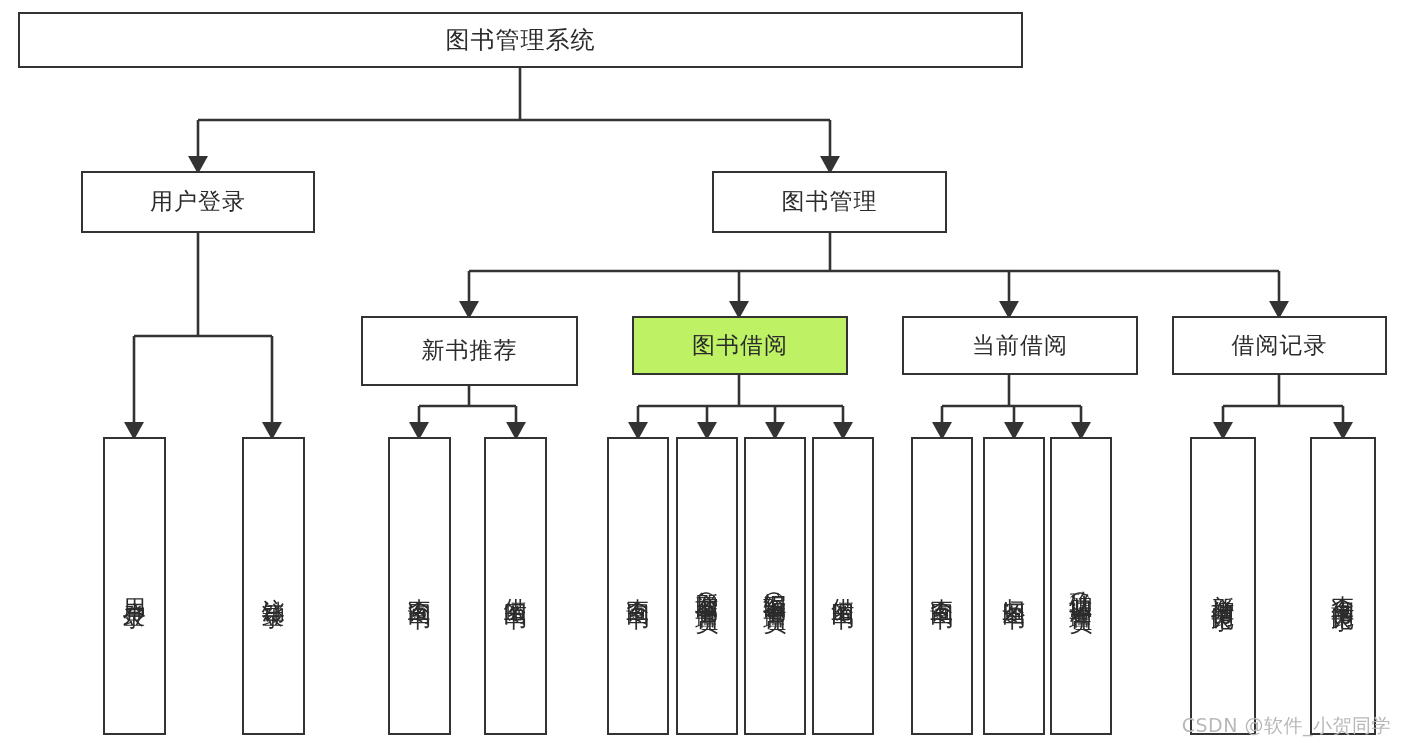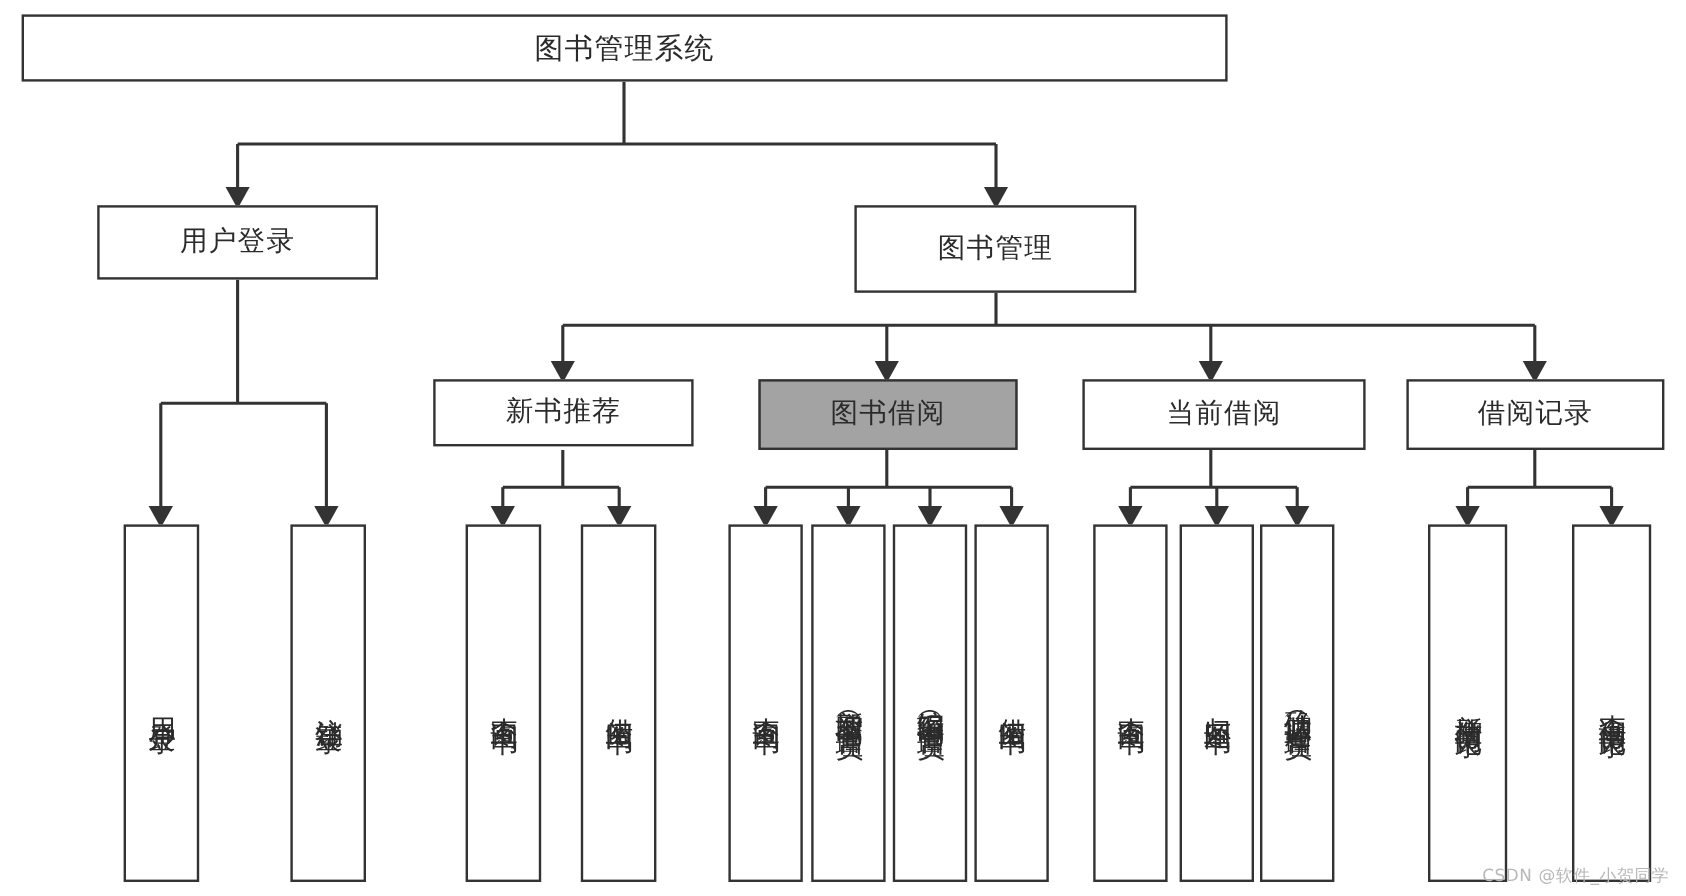--- a/index.html
+++ b/index.html
@@ -48,21 +48,21 @@
     line-height: 1.32;
     letter-spacing: 3px;
     padding: 6px 0;
   }
   .node.root {
     font-size: 24px;
   }
   .watermark {
     position: absolute;
     color: #b8b8b8;
-    font-size: 14px;
+    font-size: 19px;
     letter-spacing: 0.5px;
     white-space: nowrap;
     pointer-events: none;
   }
 </style>
 </head>
 <body>
 
 <div id="diagram-canvas" style="background: rgb(255, 255, 255);">
 
@@ -115,24 +115,24 @@
       <path d="M1279,375 L1279,406"></path>
       <path d="M1223,406 L1343,406"></path>
       <path d="M1223,406 L1223,430" marker-end="url(#arrowhead)"></path>
       <path d="M1343,406 L1343,430" marker-end="url(#arrowhead)"></path>
     </g>
   </svg>
 
   <div class="node horizontal root" style="left: 18px; top: 12px; width: 1005px; height: 56px; border-color: rgb(51, 51, 51); background: rgb(255, 255, 255); color: rgb(43, 43, 43);">图书管理系统</div>
 
   <div class="node horizontal" style="left: 81px; top: 171px; width: 234px; height: 62px; border-color: rgb(51, 51, 51); background: rgb(255, 255, 255); color: rgb(43, 43, 43);">用户登录</div>
-  <div class="node horizontal" style="left: 712px; top: 171px; width: 235px; height: 73px; border-color: rgb(51, 51, 51); background: rgb(255, 255, 255); color: rgb(43, 43, 43);">图书管理</div>
+  <div class="node horizontal" style="left: 712px; top: 171px; width: 235px; height: 62px; border-color: rgb(51, 51, 51); background: rgb(255, 255, 255); color: rgb(43, 43, 43);">图书管理</div>
 
-  <div class="node horizontal" style="left: 361px; top: 316px; width: 217px; height: 56px; border-color: rgb(51, 51, 51); background: rgb(255, 255, 255); color: rgb(43, 43, 43);">新书推荐</div>
-  <div class="node horizontal" style="left: 632px; top: 316px; width: 216px; height: 59px; border-color: rgb(51, 51, 51); background: #a3a3a3; color: rgb(43, 43, 43);">图书借阅</div>
+  <div class="node horizontal" style="left: 361px; top: 316px; width: 217px; height: 70px; border-color: rgb(51, 51, 51); background: rgb(255, 255, 255); color: rgb(43, 43, 43);">新书推荐</div>
+  <div class="node horizontal" style="left: 632px; top: 316px; width: 216px; height: 59px; border-color: rgb(51, 51, 51); background: #bef264; color: rgb(43, 43, 43);">图书借阅</div>
   <div class="node horizontal" style="left: 902px; top: 316px; width: 236px; height: 59px; border-color: rgb(51, 51, 51); background: rgb(255, 255, 255); color: rgb(43, 43, 43);">当前借阅</div>
   <div class="node horizontal" style="left: 1172px; top: 316px; width: 215px; height: 59px; border-color: rgb(51, 51, 51); background: rgb(255, 255, 255); color: rgb(43, 43, 43); text-align: right;">借阅记录</div>
 
   <div class="node vertical" style="left: 103px; top: 437px; width: 63px; height: 298px; border-color: rgb(51, 51, 51); background: rgb(255, 255, 255); color: rgb(43, 43, 43);">用户登录</div>
   <div class="node vertical" style="left: 242px; top: 437px; width: 63px; height: 298px; border-color: rgb(51, 51, 51); background: rgb(255, 255, 255); color: rgb(43, 43, 43);">注销登录</div>
   <div class="node vertical" style="left: 388px; top: 437px; width: 63px; height: 298px; border-color: rgb(51, 51, 51); background: rgb(255, 255, 255); color: rgb(43, 43, 43);">查询图书</div>
   <div class="node vertical" style="left: 484px; top: 437px; width: 63px; height: 298px; border-color: rgb(51, 51, 51); background: rgb(255, 255, 255); color: rgb(43, 43, 43);">借阅图书</div>
   <div class="node vertical" style="left: 607px; top: 437px; width: 62px; height: 298px; border-color: rgb(51, 51, 51); background: rgb(255, 255, 255); color: rgb(43, 43, 43);">查询图书</div>
   <div class="node vertical" style="left: 676px; top: 437px; width: 62px; height: 298px; border-color: rgb(51, 51, 51); background: rgb(255, 255, 255); color: rgb(43, 43, 43);">新增图书（管理员）</div>
   <div class="node vertical" style="left: 744px; top: 437px; width: 62px; height: 298px; border-color: rgb(51, 51, 51); background: rgb(255, 255, 255); color: rgb(43, 43, 43);">编辑图书（管理员）</div>

